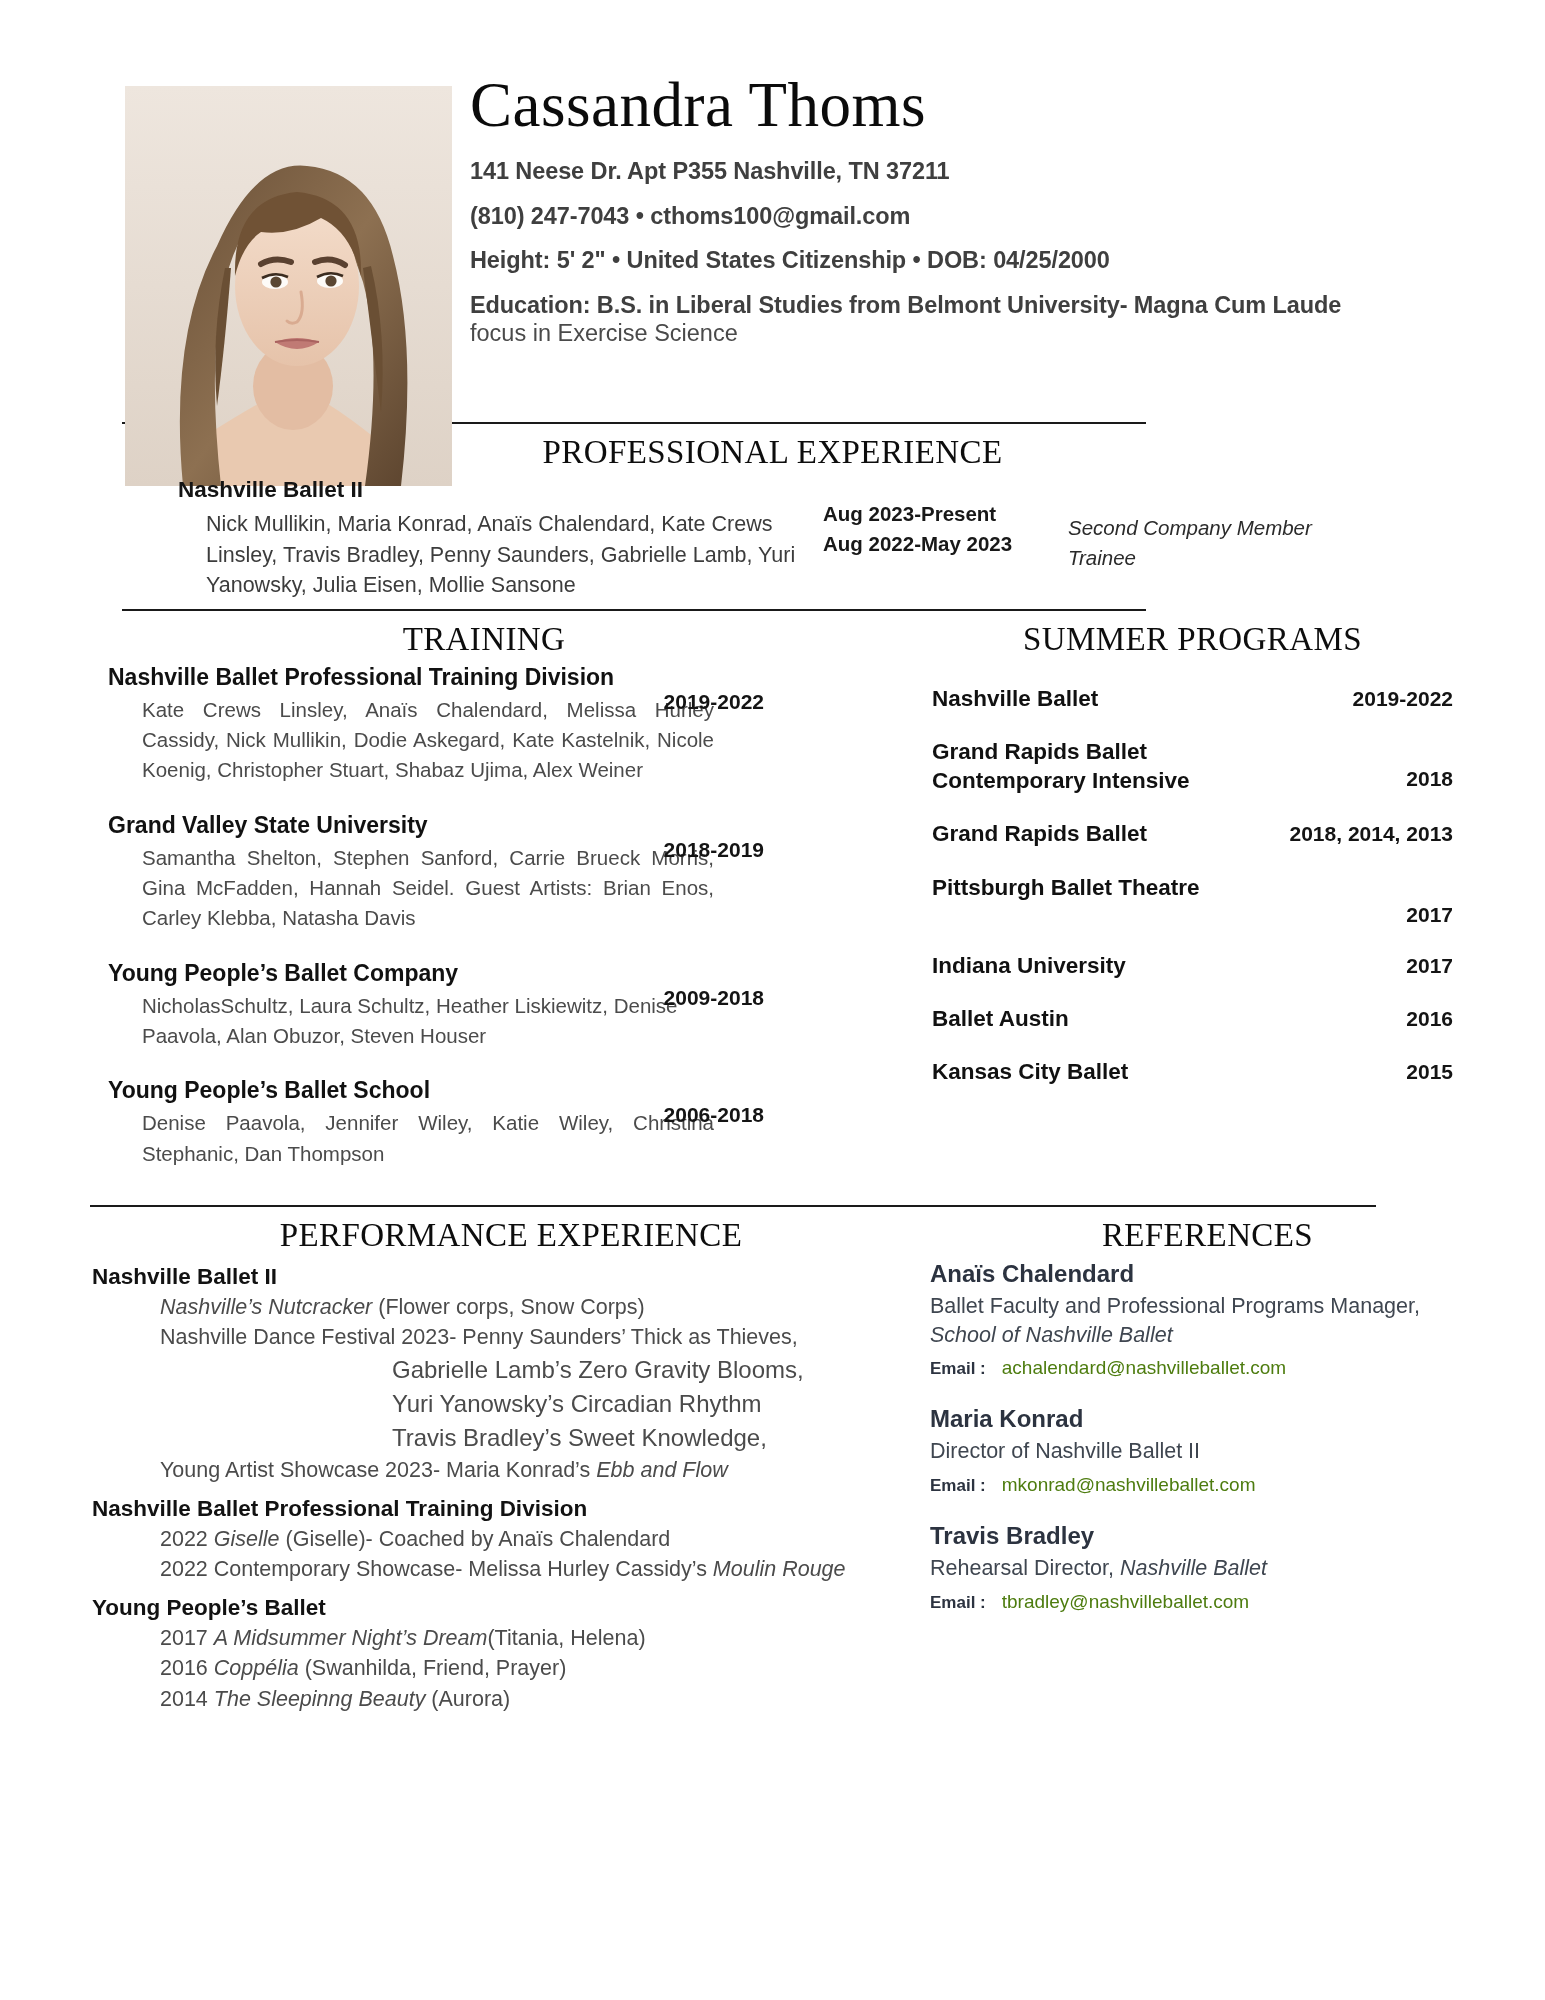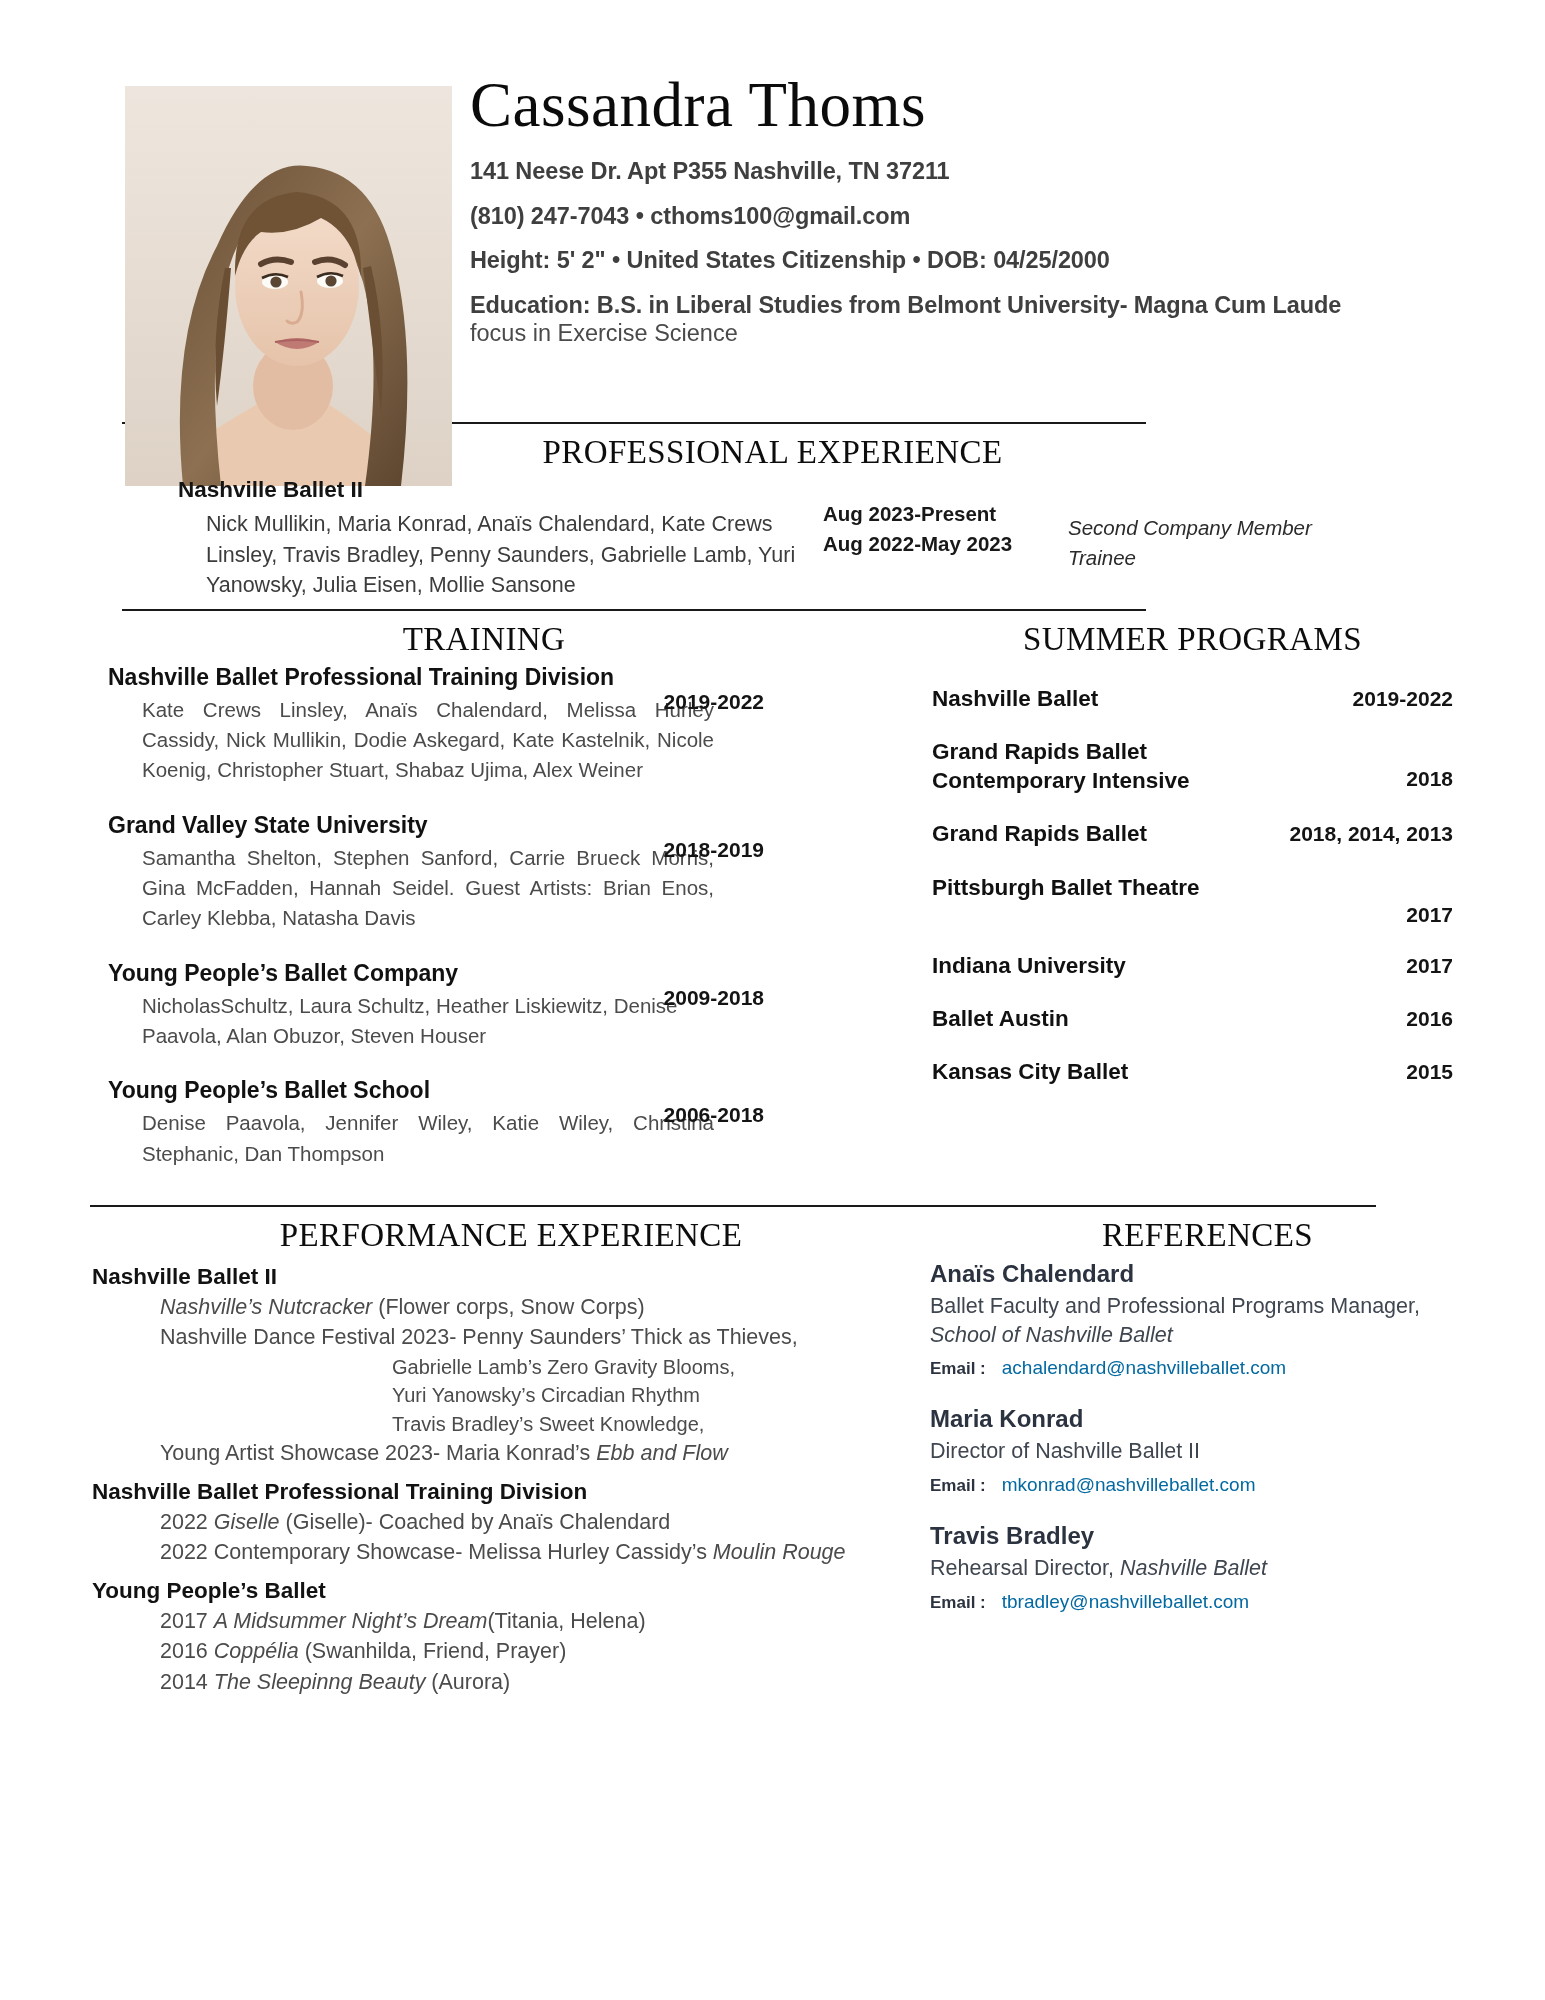--- a/index.html
+++ b/index.html
@@ -201,21 +201,21 @@
     margin: 10px 0 2px 0;
   }
   .perf-line {
     font-size: 21.5px;
     color: #4b4b4b;
     line-height: 1.42;
     margin-left: 44px;
   }
   .perf-line.hang { margin-left: 68px; }
   .perf-cont {
-    font-size: 20px;
+    font-size: 24px;
     color: #4b4b4b;
     line-height: 1.42;
     margin-left: 300px;
   }
   .ital { font-style: italic; }
 
   
   .ref-entry { margin-bottom: 26px; }
   .ref-name {
     font-size: 24px;
@@ -235,21 +235,21 @@
   }
   .ref-email-label {
     font-size: 17px;
     font-weight: bold;
     color: #2c3340;
     margin-right: 16px;
     white-space: nowrap;
   }
   .ref-email-value {
     font-size: 19px;
-    color: #0369a1;
+    color: #4d7c0f;
   }
 </style>
 </head>
 <body>
 
 <div class="page">
 
   <div class="header">
 
     <div class="headshot">

